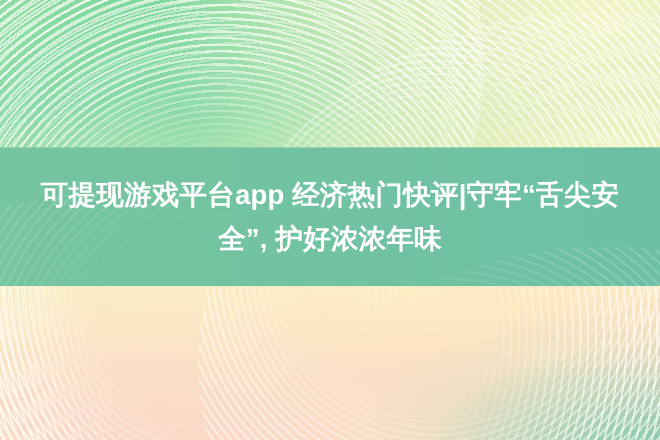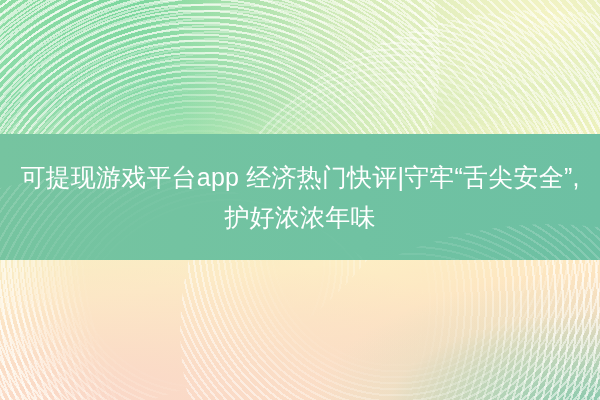--- a/index.html
+++ b/index.html
@@ -255,21 +255,21 @@
 
   .title-text {
     position: relative;
     z-index: 3;
     width: 560px;
     margin: 0;
     padding: 0 6px;
     text-align: center;
     color: #ffffff;
     font-size: 25px;
-    font-weight: 400;
+    font-weight: 700;
     line-height: 40px;
     letter-spacing: 0.2px;
     font-family: "Liberation Sans", "DejaVu Sans", sans-serif;
     text-rendering: optimizeLegibility;
   }
 </style>
 </head>
 <body>
 
 <div class="banner">

